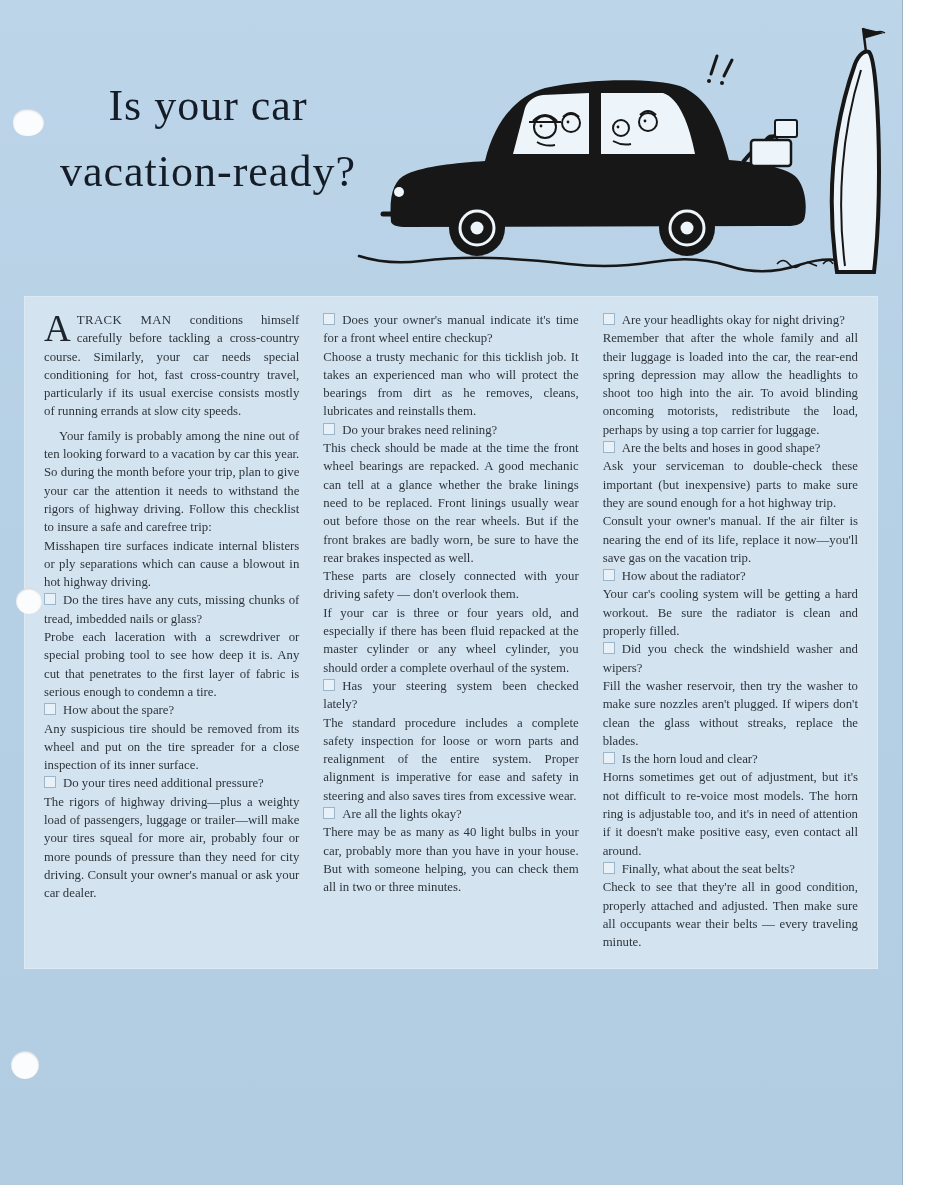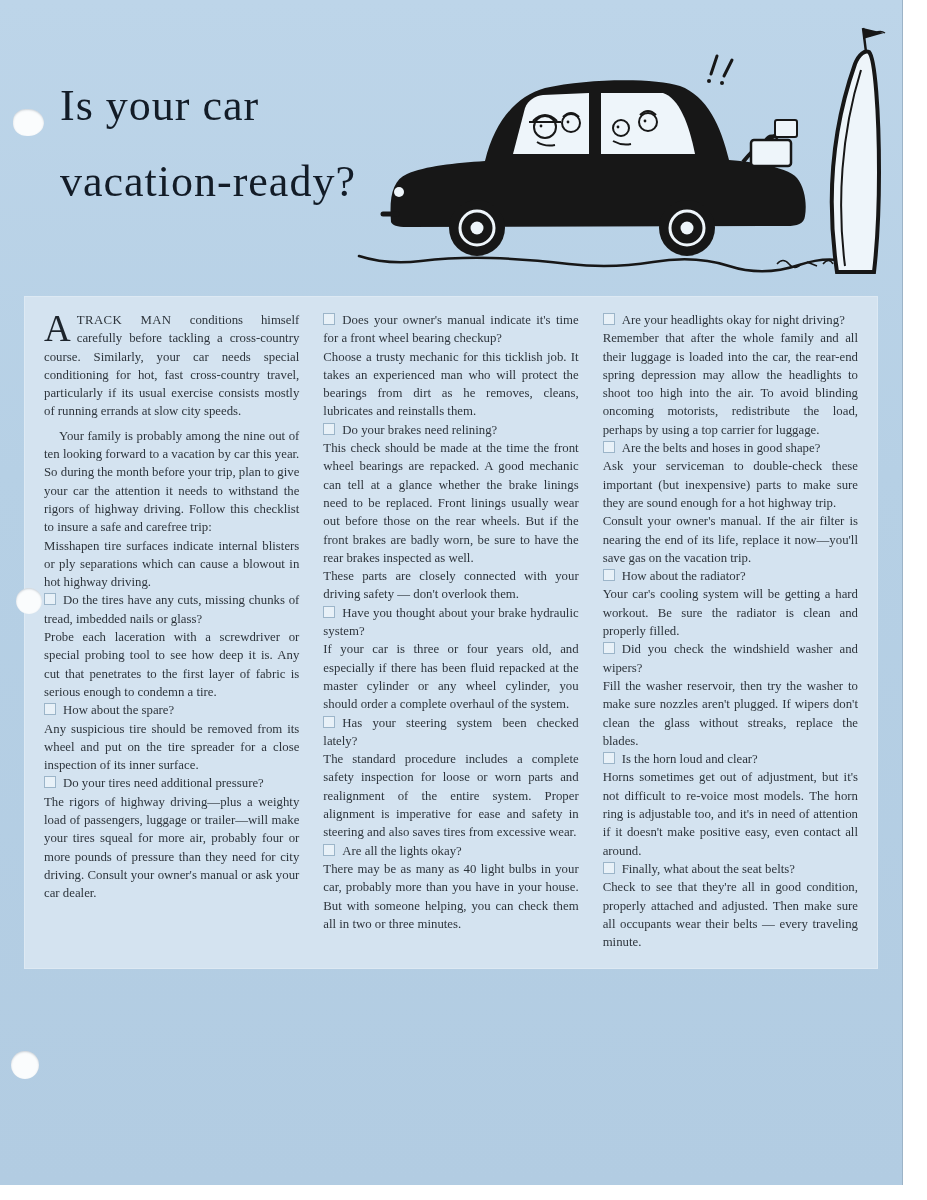--- a/index.html
+++ b/index.html
@@ -16,22 +16,22 @@
   
   .hole { position:absolute; background:#fafcfd; border-radius:50%;
           box-shadow: inset 0 1px 2px rgba(40,60,80,.22); }
   .hole.h1 { left:13px; top:109px; width:31px; height:27px; border-radius:46% 54% 52% 48%; }
   .hole.h2 { left:16px; top:588px; width:26px; height:26px; }
   .hole.h3 { left:11px; top:1051px; width:28px; height:28px; }
 
   
   .masthead { position:relative; height:296px; }
   .title { position:absolute; left:60px; top:84px; color:#131c27; }
-  .title .line { display:block; font-size:44px; line-height:1; letter-spacing:1px; }
-  .title .line + .line { margin-top:32px; }
+  .title .line { display:block; font-size:44px; line-height:1; letter-spacing:1px;text-align:center; }
+  .title .line + .line { margin-top:22px; }
   .art { position:absolute; right:12px; top:14px; width:545px; height:268px; }
   .art svg { width:100%; height:100%; display:block; }
 
   
   .content {
     margin:0 24px; background:#d4e3f0; padding:15px 20px 18px;
     display:flex; gap:24px;
     box-shadow: inset 0 0 0 1px rgba(255,255,255,.22);
   }
   .col { flex:1 1 0; font-size:12.8px; line-height:1.43; color:#2e353c;
@@ -141,26 +141,25 @@
         <p class="para indent">Your family is probably among the nine out of ten looking forward to a vacation by car this year. So during the month before your trip, plan to give your car the attention it needs to withstand the rigors of highway driving. Follow this checklist to insure a safe and carefree trip:</p>
         <p class="a">Misshapen tire surfaces indicate internal blisters or ply separations which can cause a blowout in hot highway driving.</p>
         <p class="q"><span class="checkbox"></span><span class="qt">Do the tires have any cuts, missing chunks of tread, imbedded nails or glass?</span></p>
         <p class="a">Probe each laceration with a screwdriver or special probing tool to see how deep it is. Any cut that penetrates to the first layer of fabric is serious enough to condemn a tire.</p>
         <p class="q"><span class="checkbox"></span><span class="qt">How about the spare?</span></p>
         <p class="a">Any suspicious tire should be removed from its wheel and put on the tire spreader for a close inspection of its inner surface.</p>
         <p class="q"><span class="checkbox"></span><span class="qt">Do your tires need additional pressure?</span></p>
         <p class="a">The rigors of highway driving—plus a weighty load of passengers, luggage or trailer—will make your tires squeal for more air, probably four or more pounds of pressure than they need for city driving. Consult your owner's manual or ask your car dealer.</p>
       </div>
     <div class="col" id="col-1">
-        <p class="q"><span class="checkbox"></span><span class="qt">Does your owner's manual indicate it's time for a front wheel bearing checkup?</span></p>
+        <p class="q"><span class="checkbox"></span><span class="qt">Does your owner's manual indicate it's time for a front wheel entire checkup?</span></p>
         <p class="a">Choose a trusty mechanic for this ticklish job. It takes an experienced man who will protect the bearings from dirt as he removes, cleans, lubricates and reinstalls them.</p>
         <p class="q"><span class="checkbox"></span><span class="qt">Do your brakes need relining?</span></p>
         <p class="a">This check should be made at the time the front wheel bearings are repacked. A good mechanic can tell at a glance whether the brake linings need to be replaced. Front linings usually wear out before those on the rear wheels. But if the front brakes are badly worn, be sure to have the rear brakes inspected as well.</p>
         <p class="a">These parts are closely connected with your driving safety — don't overlook them.</p>
-        <p class="q"><span class="checkbox"></span><span class="qt">Have you thought about your brake hydraulic system?</span></p>
         <p class="a">If your car is three or four years old, and especially if there has been fluid repacked at the master cylinder or any wheel cylinder, you should order a complete overhaul of the system.</p>
         <p class="q"><span class="checkbox"></span><span class="qt">Has your steering system been checked lately?</span></p>
         <p class="a">The standard procedure includes a complete safety inspection for loose or worn parts and realignment of the entire system. Proper alignment is imperative for ease and safety in steering and also saves tires from excessive wear.</p>
         <p class="q"><span class="checkbox"></span><span class="qt">Are all the lights okay?</span></p>
         <p class="a">There may be as many as 40 light bulbs in your car, probably more than you have in your house. But with someone helping, you can check them all in two or three minutes.</p>
       </div>
     <div class="col" id="col-2">
         <p class="q"><span class="checkbox"></span><span class="qt">Are your headlights okay for night driving?</span></p>
         <p class="a">Remember that after the whole family and all their luggage is loaded into the car, the rear-end spring depression may allow the headlights to shoot too high into the air. To avoid blinding oncoming motorists, redistribute the load, perhaps by using a top carrier for luggage.</p>
         <p class="q"><span class="checkbox"></span><span class="qt">Are the belts and hoses in good shape?</span></p>

